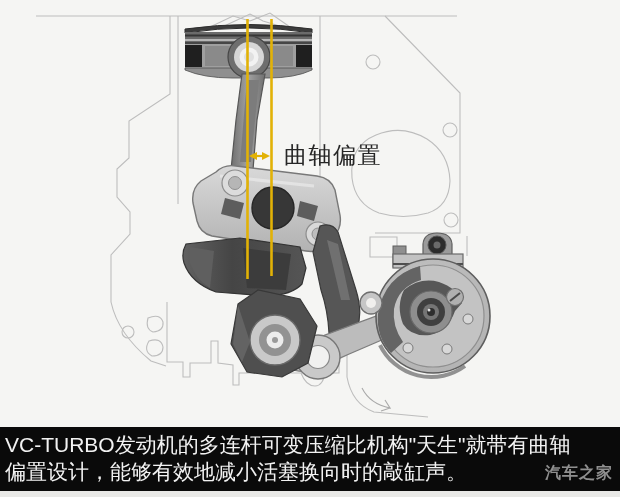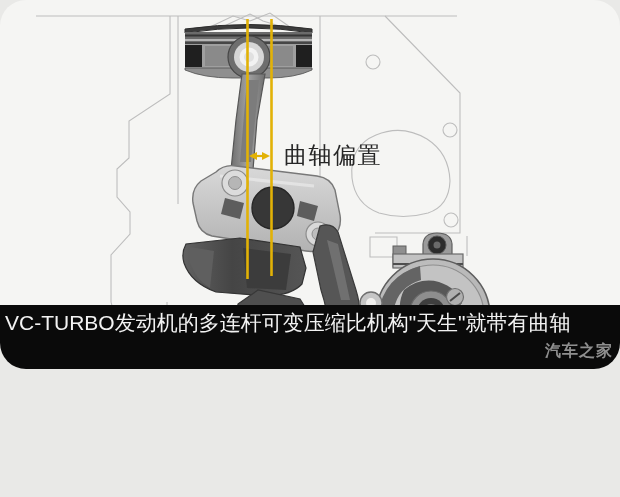--- a/index.html
+++ b/index.html
@@ -1,23 +1,22 @@
 <!DOCTYPE html>
 <html><head>
 <meta charset="utf-8">
 <style>
   html,body{margin:0;padding:0;background:#e9e9e7;}
   *{box-sizing:border-box;}
   .stage{
     position:relative;
-    width:620px;height:369px;
+    width:620px;height:491px;
     overflow:hidden;
     background:#f5f5f3;
     font-family:"Liberation Sans", sans-serif;
-    border-radius:26px;
   }
   .diagram{position:absolute;top:0;left:0;width:620px;height:433px;}
   .crank-label{
     position:absolute;
     left:284px;top:140px;
     font-size:23px;
     letter-spacing:1.5px;
     color:#262626;
     white-space:nowrap;
   }
@@ -186,16 +185,17 @@
         <path d="M249,156 L257,152 L257,160 Z" fill="#e2b206" stroke="none"></path>
         <path d="M270,156 L262,152 L262,160 Z" fill="#e2b206" stroke="none"></path>
       </g>
     </g>
   </svg>
 
   <div class="crank-label">曲轴偏置</div>
 
   <div class="caption-bar">
     <span class="caption-line">VC-TURBO发动机的多连杆可变压缩比机构"天生"就带有曲轴</span>
+    <span class="caption-line">偏置设计，能够有效地减小活塞换向时的敲缸声。</span>
     <span class="watermark">汽车之家</span>
   </div>
 
 </div>
 
 </body></html>

